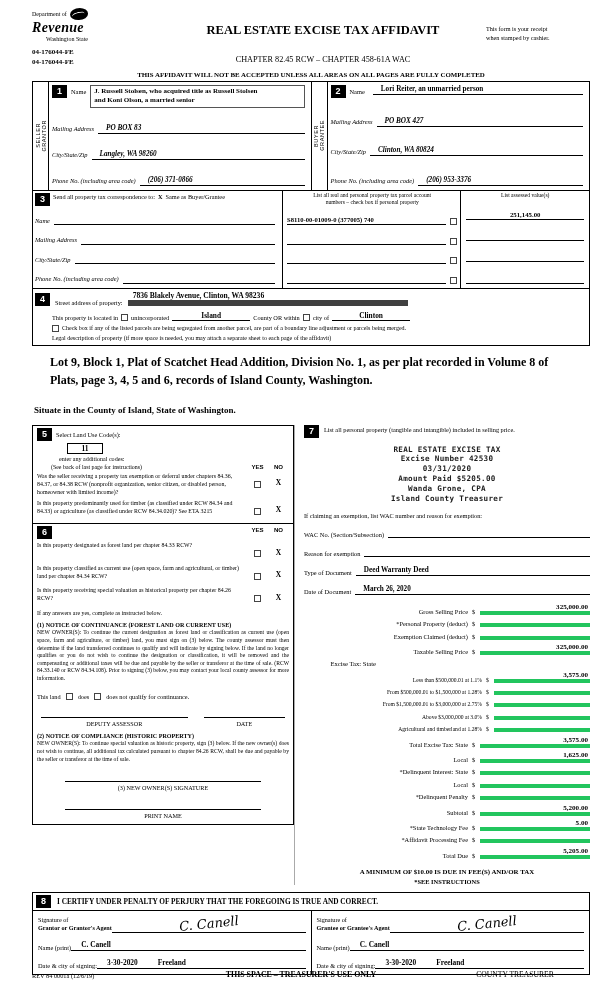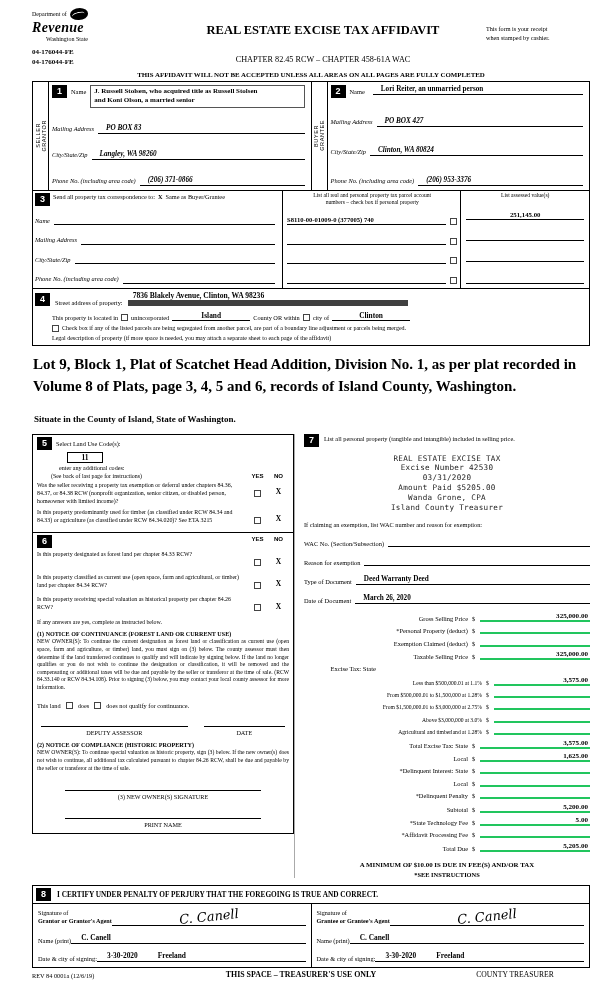--- a/index.html
+++ b/index.html
@@ -48,21 +48,21 @@
   .pline{flex:1;border-bottom:1px solid #000;font-size:6.6px;font-weight:bold;min-height:9px;}
   .arow{border-bottom:1px solid #000;font-size:6.8px;font-weight:bold;text-align:center;min-height:9px;}
   
   .s4{border:1.5px solid #000;border-top:none;padding:2px 5px 4px 2px;}
   .s4r1{display:flex;align-items:flex-end;gap:5px;}
   .street-val{flex:0 0 280px;border-bottom:6px solid #404040;font-weight:bold;font-size:7.6px;padding-left:5px;}
   .s4r2{display:flex;align-items:flex-end;gap:3px;margin-top:5px;padding-left:17px;font-size:6.3px;}
   .uval{border-bottom:1px solid #000;font-weight:bold;font-size:7.4px;min-width:78px;text-align:center;padding:0 4px;}
   .s4r3{display:flex;gap:3px;margin-top:4px;padding-left:17px;font-size:6px;align-items:flex-start;}
   .s4r4{margin-top:3px;padding-left:17px;font-size:6px;}
-  .legal{font-weight:bold;font-size:15px;line-height:1.5;margin:7px 1px 0;}
+  .legal{font-weight:bold;font-size:12px;line-height:1.5;margin:7px 18px 0;}
   .situate{font-weight:bold;font-size:9px;margin:16px 2px 10px;}
   
   .cols{display:flex;align-items:stretch;}
   .leftcol{width:262px;}
   .rightcol{flex:1;padding-left:9px;border-left:1px solid #aaa;}
   .s5{border:1px solid #000;padding:2px 4px 4px;}
   .s5r1{display:flex;gap:4px;align-items:center;font-size:6.3px;}
   .codebox{width:36px;border:1px solid #000;font-weight:bold;font-size:7.5px;text-align:center;margin:2px 0 0 30px;min-height:10px;}
   .lu-add{font-size:6.1px;margin:2px 0 0 22px;}
   .s5rd{display:flex;justify-content:space-between;align-items:flex-end;margin-top:1px;}
@@ -82,28 +82,28 @@
   .sigrow{display:flex;gap:16px;margin-top:17px;padding:0 4px;}
   .sigcell{text-align:center;font-size:6.2px;}
   .sigcell .tline{border-top:1px solid #000;margin-bottom:2px;}
   .sc-wide{flex:1.8;}
   .sc-narrow{flex:1;}
   .centerline{margin:18px auto 0;width:78%;text-align:center;font-size:6.2px;}
   .centerline .tline{border-top:1px solid #000;margin-bottom:2px;}
   
   .s7top{display:flex;gap:5px;align-items:flex-start;}
   .s7lbl{font-size:6.3px;line-height:1.35;padding-top:1px;}
-  .stamp{text-align:center;font-family:"DejaVu Sans Mono",monospace;font-size:7.6px;font-weight:normal;line-height:1.3;margin:7px 0 2px;color:#1c1c1c;letter-spacing:0.3px;}
+  .stamp{text-align:center;font-family:"DejaVu Sans Mono",monospace;font-size:7.6px;font-weight:bold;line-height:1.3;margin:7px 0 2px;color:#1c1c1c;letter-spacing:0.3px;}
   .exnote{font-size:6.3px;margin-top:8px;}
   .exrow{display:flex;align-items:flex-end;font-size:6.4px;margin-top:9px;}
   .money{margin-top:8px;}
   .mrow{display:flex;align-items:flex-end;margin-top:3.4px;}
   .ml{flex:1;text-align:right;font-size:6.4px;padding-right:4px;white-space:nowrap;}
   .md{width:8px;font-size:6.4px;}
-  .mv{width:110px;border-bottom:2px solid #22c55e;text-align:right;font-weight:bold;font-size:7.1px;min-height:9px;padding-right:2px;}
+  .mv{width:110px;border-bottom:4px solid #22c55e;text-align:right;font-weight:bold;font-size:7.1px;min-height:9px;padding-right:2px;}
   .mrow.sub .ml{font-size:5.6px;}
   .mrow.sub .md{font-size:5.8px;}
   .mrow.sub .mv{width:96px;}
   .mrow.head .mv{border-bottom:none;}
   .mrow.head .ml{padding-right:96px;font-size:6.6px;}
   .minnote{font-size:6.9px;font-weight:bold;text-align:center;margin-top:9px;}
   .seeinstr{font-size:6.4px;font-weight:bold;text-align:center;margin-top:3px;}
   
   .s8{border:1.5px solid #000;margin-top:7px;}
   .s8head{display:flex;align-items:center;gap:6px;padding:2px 3px;}

